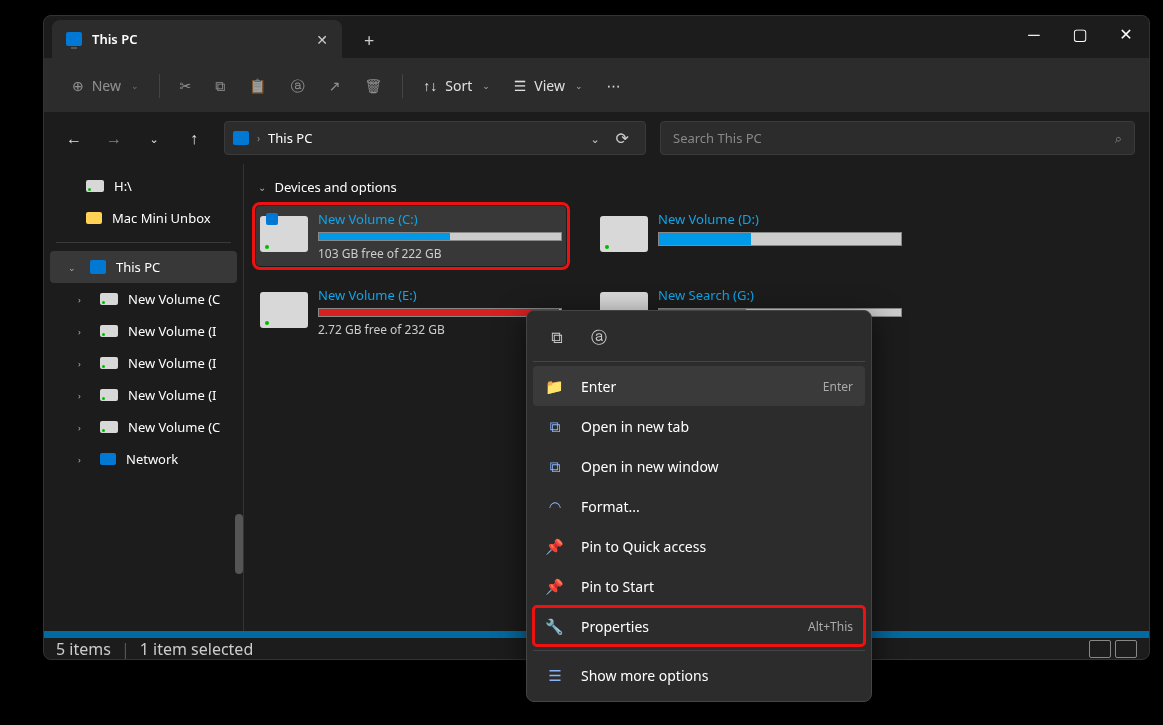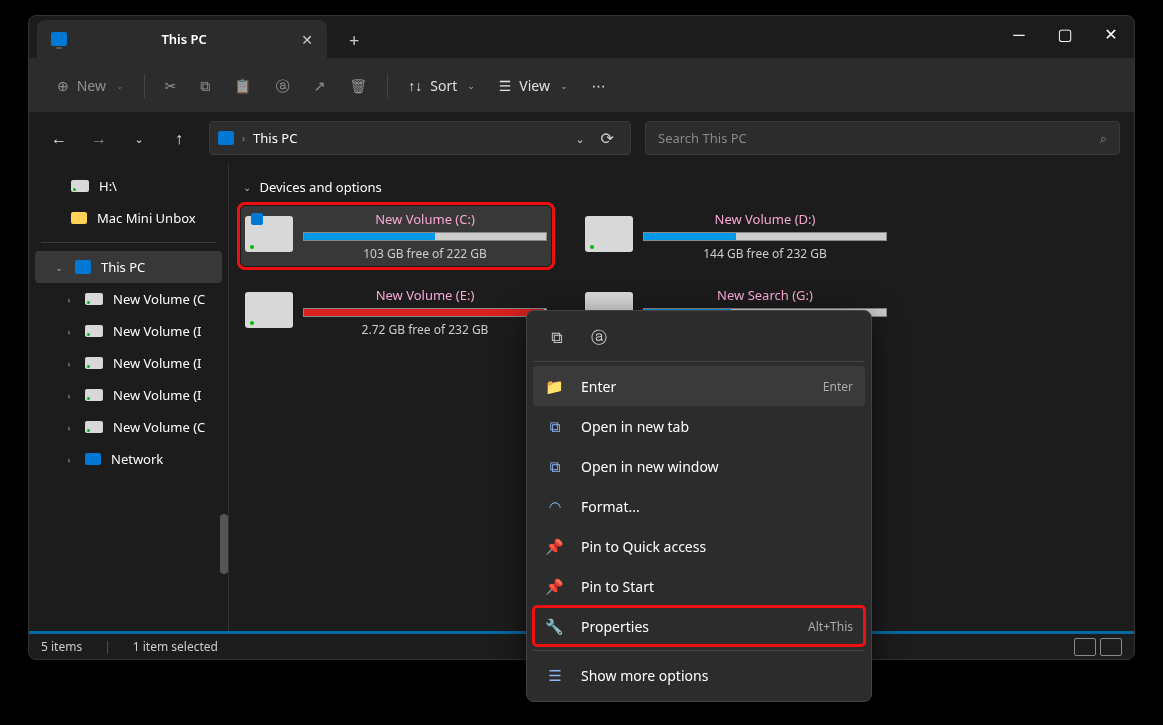--- a/index.html
+++ b/index.html
@@ -1,17 +1,17 @@
 <!DOCTYPE html>
 <html><head>
 <meta charset="utf-8">
 <style>
 * { margin:0; padding:0; box-sizing:border-box; font-family:"Segoe UI",system-ui,sans-serif; }
 body { background:#000; width:1163px; height:725px; overflow:hidden; position:relative; }
-.window { position:absolute; left:28px; top:15px; width:1107px; height:645px; background:#1c1c1c; border-radius:8px; border:1px solid #333; display:flex; flex-direction:column;text-align:center; }
+.window { position:absolute; left:43px; top:15px; width:1107px; height:645px; background:#1c1c1c; border-radius:8px; border:1px solid #333; display:flex; flex-direction:column; }
 .titlebar { height:42px; display:flex; align-items:flex-start; }
 .tab { height:38px; margin-top:4px; margin-left:8px; background:#2c2c2c; border-radius:8px 8px 0 0; display:flex; align-items:center; padding:0 14px; gap:10px; width:290px; }
 .tab .pcicon { width:16px; height:14px; background:#0078d4; border-radius:2px; position:relative; }
 .tab .pcicon::after{content:"";position:absolute;bottom:-3px;left:5px;width:6px;height:2px;background:#555;}
 .tab-title { color:#fff; font-size:13px; font-weight:600; flex:1; }
 .tab-close { color:#ccc; font-size:14px; cursor:pointer; }
 .newtab { color:#ccc; font-size:18px; margin-left:22px; margin-top:12px; }
 .wincontrols { margin-left:auto; display:flex; }
 .wincontrols div { width:46px; height:36px; display:flex; align-items:center; justify-content:center; color:#fff; }
 .toolbar { height:54px; background:#2c2c2c; display:flex; align-items:center; padding:0 18px; gap:4px; border-top:1px solid #2c2c2c; }
@@ -43,26 +43,26 @@
 .main { flex:1; padding:8px 12px; position:relative; color:#fff; }
 .groupheader { display:flex; align-items:center; gap:8px; font-size:13px; color:#fff; margin:6px 0 10px 2px; }
 .drives { display:flex; flex-wrap:wrap; gap:16px 30px; }
 .drive { width:310px; height:60px; display:flex; gap:10px; padding:4px; border-radius:4px; position:relative;}
 .drive.sel { background:#383838; }
 .drive.hl { outline:3px solid #e11; outline-offset:1px; }
 .dimg { width:48px; height:36px; background:#d8d8d8; border-radius:3px; margin-top:6px; position:relative;}
 .dimg::after{content:"";position:absolute;bottom:3px;left:5px;width:4px;height:4px;background:#0b0;border-radius:50%;}
 .dimg.c::before{content:"";position:absolute;top:-3px;left:6px;width:12px;height:12px;background:#0078d4;border-radius:2px;}
 .dinfo { flex:1; display:flex; flex-direction:column; gap:2px; font-size:13px; }
-.dname { color:#f9a8d4; }
+.dname { color:#0ea5e9; }
 .dbar { height:14px; background:#ccc; border:1px solid #888; margin:2px 0; position:relative; }
 .dfill { position:absolute; left:0; top:0; bottom:0; background:#0099e8; }
 .dfill.red { background:#d92020; }
 .dfree { color:#ccc; font-size:12px; }
-.statusbar { height:28px; border-top:3px solid #0369a1; display:flex; align-items:center; padding:0 12px; color:#ccc; font-size:12px; gap:22px; }
+.statusbar { height:28px; border-top:7px solid #0369a1; display:flex; align-items:center; padding:0 12px; color:#ccc; font-size:16px; gap:10px; }
 .statusbar .vdiv{color:#555;}
 .viewbtns{margin-left:auto;display:flex;gap:4px;}
 .viewbtns div{width:22px;height:18px;border:1px solid #888;border-radius:2px;}
 .ctxmenu { position:absolute; left:526px; top:310px; width:346px; background:#2c2c2c; border:1px solid #444; border-radius:8px; padding:6px; box-shadow:0 8px 30px rgba(0,0,0,.6); z-index:50; }
 .ctxtop { display:flex; gap:18px; padding:8px 12px; }
 .ctxtop div { width:24px; height:24px; display:flex; align-items:center; justify-content:center; color:#ccc; }
 .ctxitem { height:40px; display:flex; align-items:center; padding:0 12px; gap:16px; color:#fff; font-size:14px; border-radius:4px; }
 .ctxitem.hov { background:#3a3a3a; }
 .ctxitem.hl { outline:3px solid #e11; outline-offset:-2px; }
 .ctxicon { width:20px; display:flex; align-items:center; justify-content:center; color:#8ab4f8; font-size:15px;}
@@ -189,21 +189,20 @@
               <div class="dfree">103 GB free of 222 GB</div>
             </div>
           </div>
           <div class="drive">
             <div class="dimg"></div>
             <div class="dinfo">
               <div class="dname">New Volume (D:)</div>
               <div class="dbar">
                 <div class="dfill " style="width:38%"></div>
               </div>
-              <div class="dfree">144 GB free of 232 GB</div>
             </div>
           </div>
           <div class="drive">
             <div class="dimg"></div>
             <div class="dinfo">
               <div class="dname">New Volume (E:)</div>
               <div class="dbar">
                 <div class="dfill red" style="width:99%"></div>
               </div>
               <div class="dfree">2.72 GB free of 232 GB</div>

